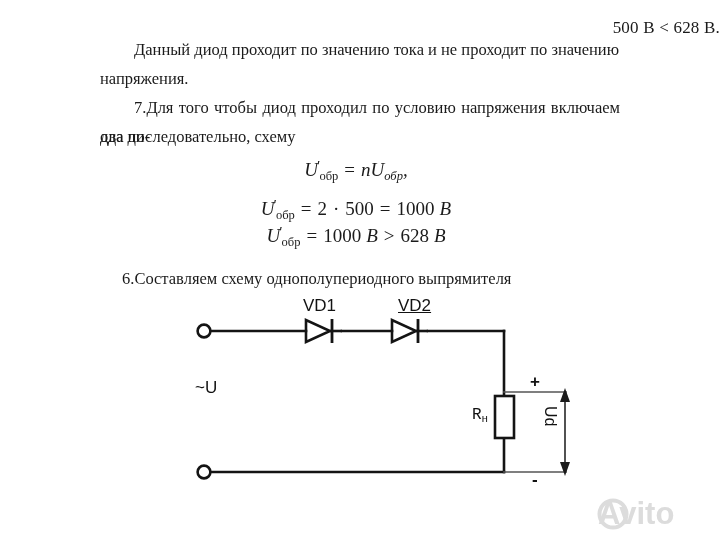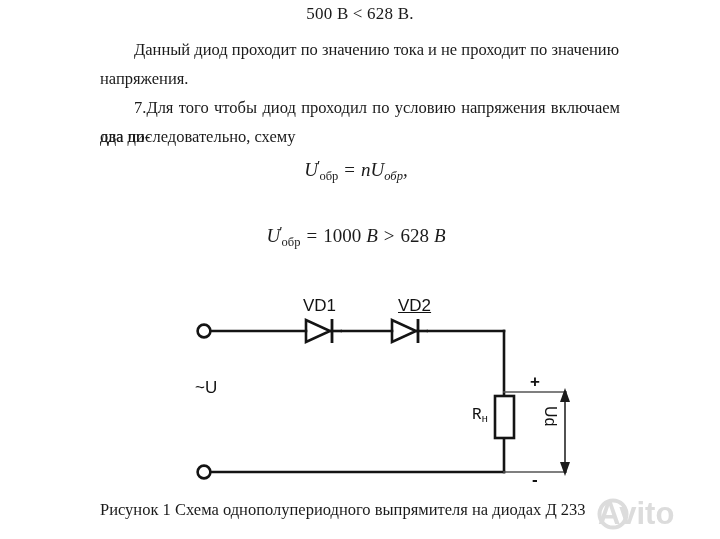--- a/index.html
+++ b/index.html
@@ -129,37 +129,41 @@
     height: 47px;
     pointer-events: none;
   }
   .watermark svg { display: block; }
 </style>
 </head>
 <body>
 
 <div class="page">
 
-  <div class="centered-line" style="top:4px;">500 В &lt; 628 В.</div>
+  <div class="centered-line" style="top:18px;text-align:right;">500 В &lt; 628 В.</div>
 
   <div class="para indent" style="top:35px;">Данный диод проходит по значению тока и не проходит по значению</div>
   <div class="para noindent" style="top:64px;">напряжения.</div>
 
   <div class="para indent" style="top:93px;">7.Для того чтобы диод проходил по условию напряжения включаем два ди-</div>
   <div class="para noindent" style="top:122px;">ода последовательно, схему</div>
 
   <div class="formula" style="top:157px;">
     <span class="mi">U</span><span class="prime">′</span><span class="sub up">обр</span><span class="op">=</span><span class="mi">n</span><span class="mi">U</span><span class="sub it">обр</span><span class="mi">,</span>
   </div>
 
+  <div class="formula" style="top:196px;">
+    <span class="mi">U</span><span class="prime">′</span><span class="sub up">обр</span><span class="op">=</span><span class="num">2</span><span class="op">·</span><span class="num">500</span><span class="op">=</span><span class="num">1000</span><span class="unit">В</span>
+  </div>
 
   <div class="formula" style="top:223px;">
     <span class="mi">U</span><span class="prime">′</span><span class="sub up">обр</span><span class="op">=</span><span class="num">1000</span><span class="unit">В</span><span class="op">&gt;</span><span class="num">628</span><span class="unit">В</span>
   </div>
 
+  <div class="heading-line" style="top:267px;">6.Составляем схему однополупериодного выпрямителя</div>
 
   <div class="circuit">
     <svg width="400" height="195" viewBox="0 0 400 195">
       <g fill="none" stroke="#141414" stroke-width="2.6" stroke-linecap="square">
 
         <line x1="26" y1="35" x2="121" y2="35"></line>
         <line x1="157" y1="35" x2="207" y2="35"></line>
         <line x1="243" y1="35" x2="319" y2="35"></line>
 
         <line x1="319" y1="35" x2="319" y2="100"></line>
@@ -204,21 +208,20 @@
     <span class="lbl lbl-r" style="left:287px; top:110px;font-family:Liberation Mono, monospace;">
       <span>R</span><span class="rsub">н</span>
     </span>
 
     <span class="lbl lbl-sign" style="left:345px; top:76px;">+</span>
     <span class="lbl lbl-sign" style="left:347px; top:174px;">-</span>
 
     <span class="lbl lbl-ud" style="left:374px; top:110px;">Ud</span>
   </div>
 
-  <div class="caption" style="top:500px;">Рисунок 1 Схема однополупериодного выпрямителя на диодах Д 233</div>
 
   <div class="watermark">
     <svg width="124" height="47" viewBox="0 0 124 47">
       <text x="2" y="32" font-family="Liberation Sans, DejaVu Sans, sans-serif" font-size="31" font-weight="700" fill="#dcdcdc">Avito</text>
       <circle cx="17" cy="22" r="13.5" fill="none" stroke="#dcdcdc" stroke-width="4"></circle>
     </svg>
   </div>
 
 </div>
 

